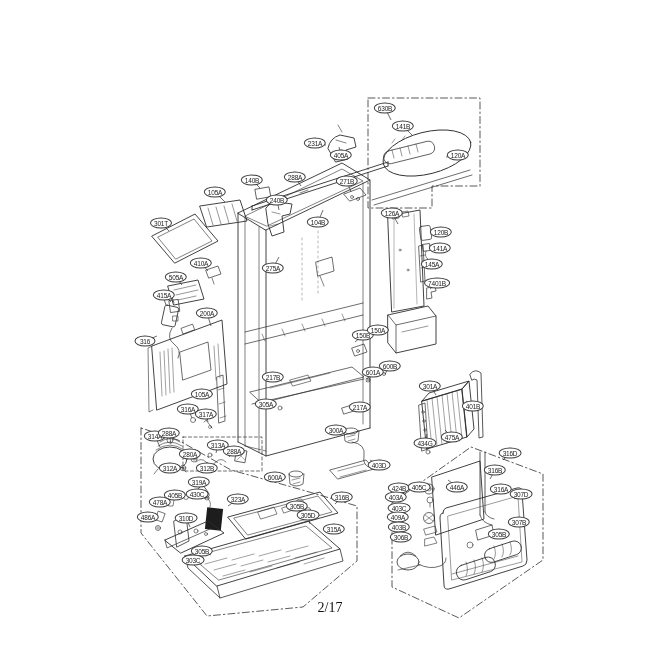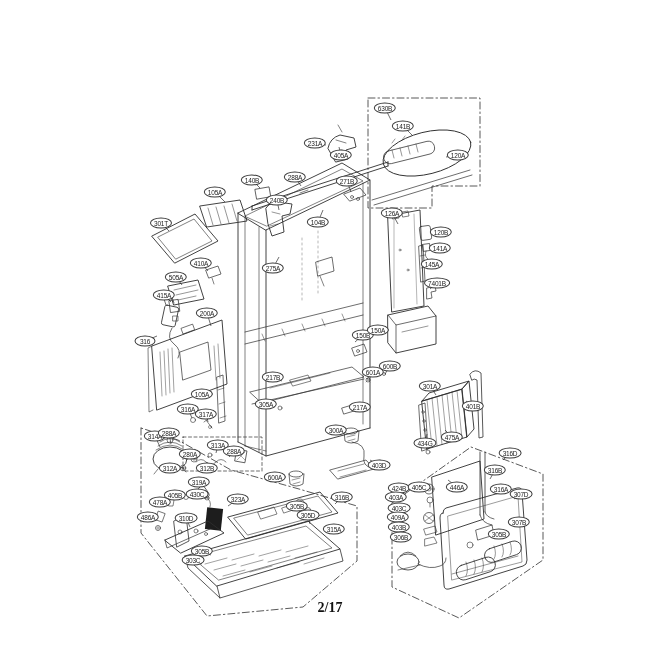--- a/index.html
+++ b/index.html
@@ -5,21 +5,21 @@
   html,body{margin:0;padding:0;background:#ffffff;}
   .canvas{position:relative;width:650px;height:650px;background:#ffffff;overflow:hidden;
           font-family:"Liberation Sans",sans-serif;}
   .canvas svg{position:absolute;left:0;top:0;}
   #labels{position:absolute;left:0;top:0;width:650px;height:650px;}
   .plabel{position:absolute;transform:translate(-50%,-50%);background:#ffffff;
           border:1px solid #3a3a3a;border-radius:50%;padding:0 3px;min-width:13px;
           height:9px;line-height:9px;font-size:6.5px;letter-spacing:-0.2px;color:#1a1a1a;
           text-align:center;white-space:nowrap;}
   .pageno{position:absolute;transform:translate(-50%,-50%);
-          font-family:"Liberation Serif",serif;font-weight:bold;font-size:14px;color:#111;}
+          font-family:"Liberation Serif",serif;font-weight:normal;font-size:14px;color:#111;}
 </style>
 </head>
 <body>
 
 <div class="canvas">
 
   <svg width="650" height="650" viewBox="0 0 650 650">
     <g fill="none" stroke="#2e2e2e" stroke-width="0.9" stroke-linejoin="round" stroke-linecap="round">
 
       <g>

